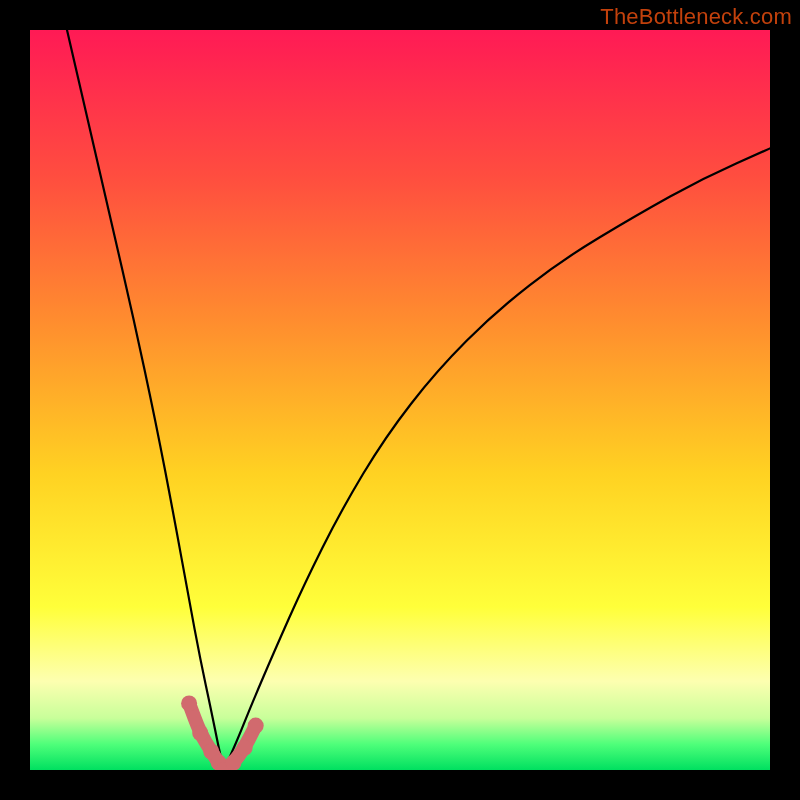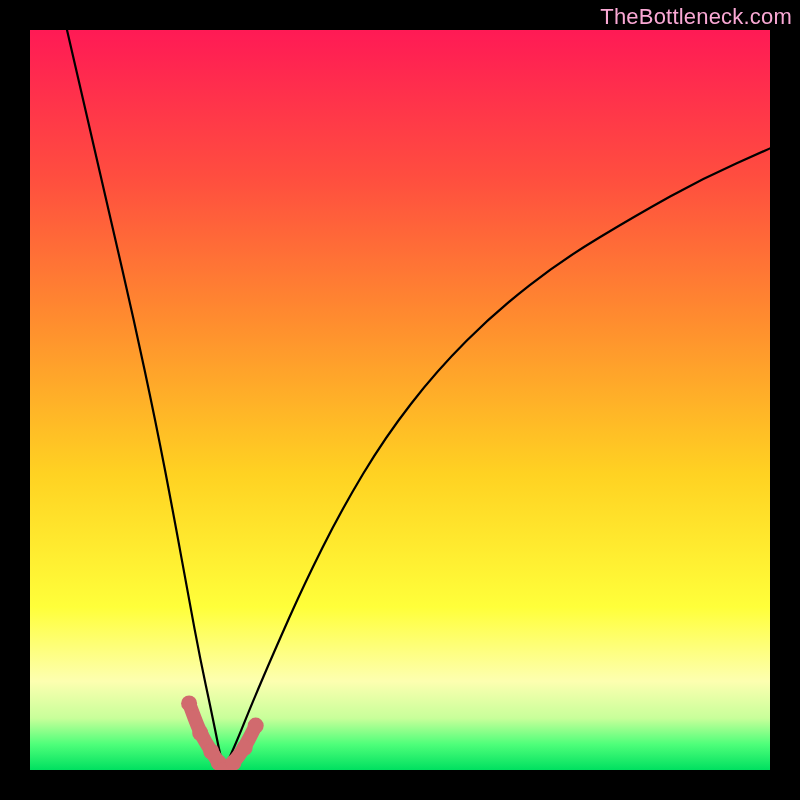--- a/index.html
+++ b/index.html
@@ -25,21 +25,21 @@
     top: 0;
     width: 740px;
     height: 740px;
   }
   .watermark {
     position: absolute;
     top: 4px;
     right: 8px;
     font-size: 22px;
     font-weight: 500;
-    color: #f9a8d4;
+    color: #c2410c;
     letter-spacing: 0.2px;
     font-family: Arial, Helvetica, sans-serif;
     margin-left: 44px;
   }
   svg.curves {
     position: absolute;
     left: 0;
     top: 0;
   }
 </style>

